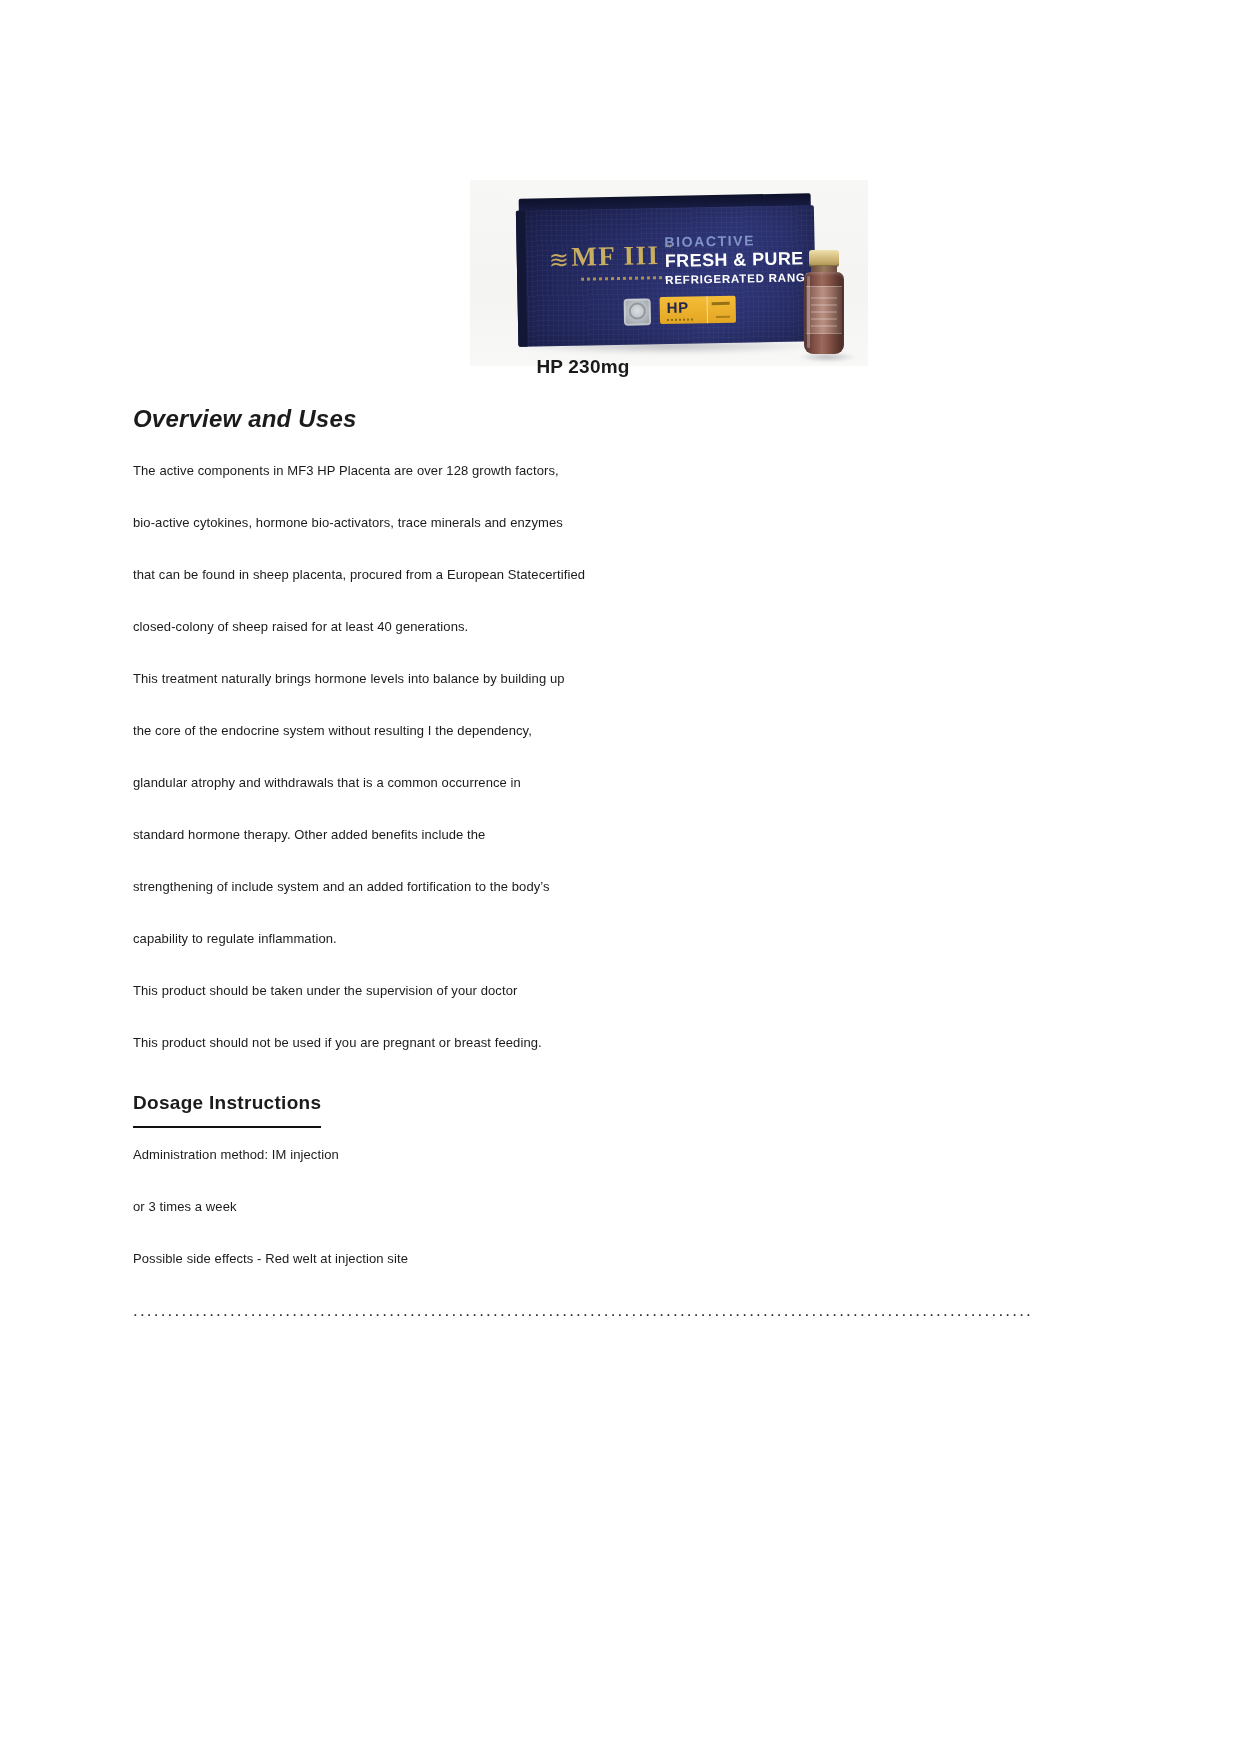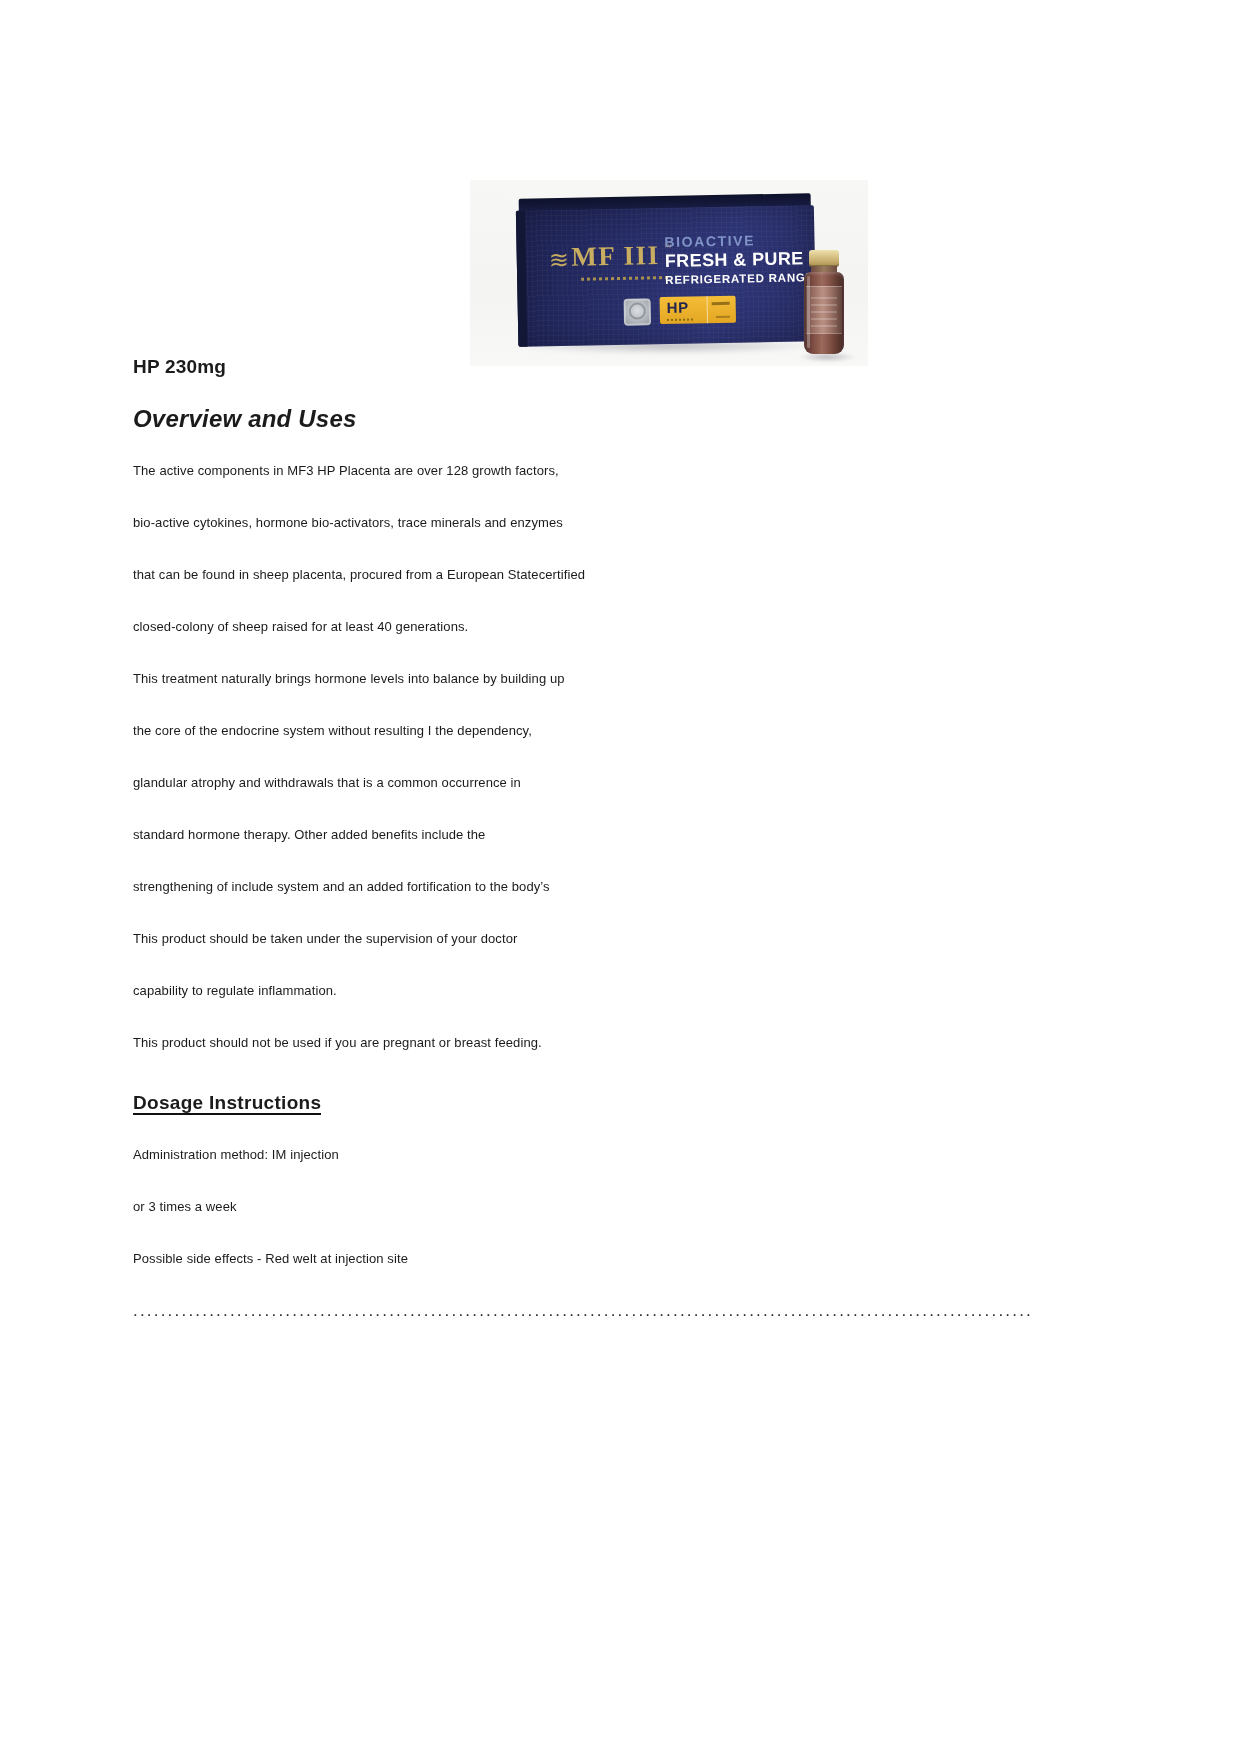--- a/index.html
+++ b/index.html
@@ -126,24 +126,24 @@
     background:repeating-linear-gradient(0deg, rgba(255,255,255,0.28) 0 2px, transparent 2px 7px);
     opacity:0.7;
   }
 
   
   .textcol { position:absolute; left:133px; top:341px; }
   .textcol p {
     margin:0; line-height:52px; font-size:13px; white-space:nowrap;
     letter-spacing:0.1px; color:#1b1b1b;
   }
-  p.h-product  { font-size:19px; font-weight:700; letter-spacing:0.2px; }
+  p.h-product  { font-size:19px; font-weight:700; letter-spacing:0.2px;text-align:center; }
   p.h-overview { font-size:24px; font-weight:700; font-style:italic; letter-spacing:0.2px; }
   p.h-dosage   { font-size:19px; font-weight:700; margin-top:8px; letter-spacing:0.3px; }
-  p.h-dosage span { border-bottom:2.5px solid #111; padding-bottom:0; }
+  p.h-dosage span { border-bottom:2.5px solid #111; padding-bottom:13px; }
   p.dots {
     letter-spacing:2.2px; font-size:17px; color:#2a2a2a;
     width:900px; overflow:hidden; height:52px;
   }
 </style>
 </head>
 <body>
 
 <div class="photo">
   <div class="photo-shadow"></div>
@@ -196,22 +196,22 @@
 
   <p class="body-line">The active components in MF3 HP Placenta are over 128 growth factors,</p>
   <p class="body-line">bio-active cytokines, hormone bio-activators, trace minerals and enzymes</p>
   <p class="body-line">that can be found in sheep placenta, procured from a European Statecertified</p>
   <p class="body-line">closed-colony of sheep raised for at least 40 generations.</p>
   <p class="body-line">This treatment naturally brings hormone levels into balance by building up</p>
   <p class="body-line">the core of the endocrine system without resulting I the dependency,</p>
   <p class="body-line">glandular atrophy and withdrawals that is a common occurrence in</p>
   <p class="body-line">standard hormone therapy. Other added benefits include the</p>
   <p class="body-line">strengthening of include system and an added fortification to the body’s</p>
+  <p class="body-line">capability to regulate inflammation.</p>
   <p class="body-line">This product should be taken under the supervision of your doctor</p>
-  <p class="body-line">capability to regulate inflammation.</p>
   <p class="body-line">This product should not be used if you are pregnant or breast feeding.</p>
 
   <p class="h-dosage">
     <span>Dosage Instructions</span>
   </p>
 
   <p class="body-line">Administration method: IM injection</p>
   <p class="body-line">or 3 times a week</p>
   <p class="body-line">Possible side effects - Red welt at injection site</p>
 

